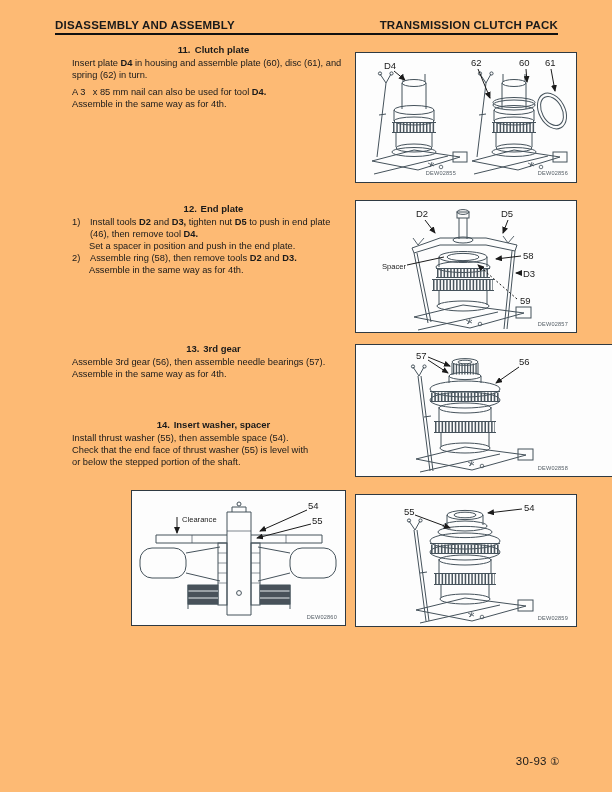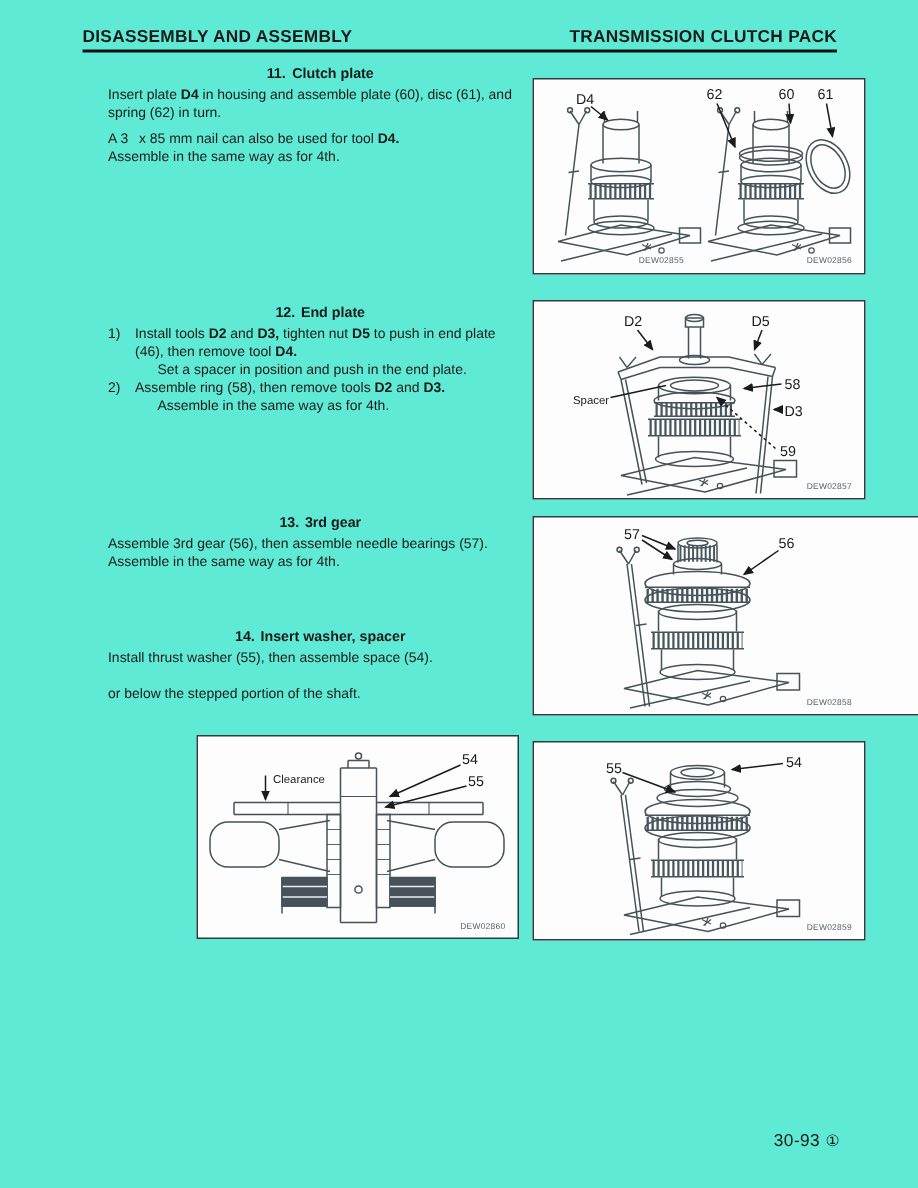--- a/index.html
+++ b/index.html
@@ -1,35 +1,35 @@
 <!DOCTYPE html>
 <html><head>
 <meta charset="utf-8">
 <style>
   html,body{margin:0;padding:0;background:#e8e8e8;}
   .page{
     position:relative;width:612px;height:792px;margin:0 auto;
-    background:#5eead4;overflow:hidden;
+    background:#fdba74;overflow:hidden;
     font-family:"Liberation Sans","DejaVu Sans",sans-serif;
     color:#1a1a1a;
   }
   
   .hdr{position:absolute;left:55px;top:19px;width:503px;display:flex;justify-content:space-between;
        font-size:11.5px;font-weight:bold;letter-spacing:.2px;}
   .hdr-rule{position:absolute;left:55px;top:33px;width:503px;height:2.4px;background:#111;}
   
   .sec{position:absolute;left:55px;font-size:9.3px;line-height:12px;}
   .sec-head{display:flex;font-weight:bold;font-size:9.5px;margin-bottom:1px;justify-content:center;}
   .sec-num{width:17px;flex:none;}
   .sec-body{margin-left:17px;width:300px;}
   .ind1{margin-top:5px;}
   .li{display:flex;}
   .li-num{width:18px;flex:none;}
   .li-text{width:262px;}
-  .li-sub{margin-left:33px;width:250px;}
+  .li-sub{margin-left:17px;width:250px;}
   .b{font-weight:bold;}
   
   .fig{position:absolute;border:1.3px solid #2f3a42;background:#fdfdfd;box-sizing:border-box;}
   .fig svg{display:block;}
   .fig text{font-family:"Liberation Sans","DejaVu Sans",sans-serif;}
   .lbl{font-size:9.5px;fill:#1b1b1b;}
   .lbl-sm{font-size:7.6px;fill:#1b1b1b;}
   .code{font-size:5.6px;fill:#555e66;letter-spacing:.2px;}
   
   .ftr{position:absolute;right:52px;top:755px;font-size:11.5px;letter-spacing:.3px;}
@@ -92,21 +92,21 @@
   </div>
 
   <div class="sec" style="top:419px">
     <div class="sec-head">
       <span class="sec-num">14.</span>
       <span>Insert washer, spacer</span>
     </div>
     <div class="sec-body">
       <div>Install thrust washer (55), then assemble space (54).</div>
       <div class="ind1" style="margin-top:0">
-        <div><br><span>or below the stepped portion of the shaft.</span></div>
+        <div><span>Check that the end face of thrust washer (55) is level with</span><br><span>or below the stepped portion of the shaft.</span></div>
       </div>
     </div>
   </div>
 
   <div class="fig" style="left:355px;top:52px;width:222px;height:131px">
     <svg width="219" height="128" viewBox="0 0 219 128">
       <defs>
         <marker id="a1" markerWidth="7" markerHeight="6" refX="6" refY="3" orient="auto">
           <path d="M0,0 L7,3 L0,6 Z" fill="#1b1b1b"></path>
         </marker>

